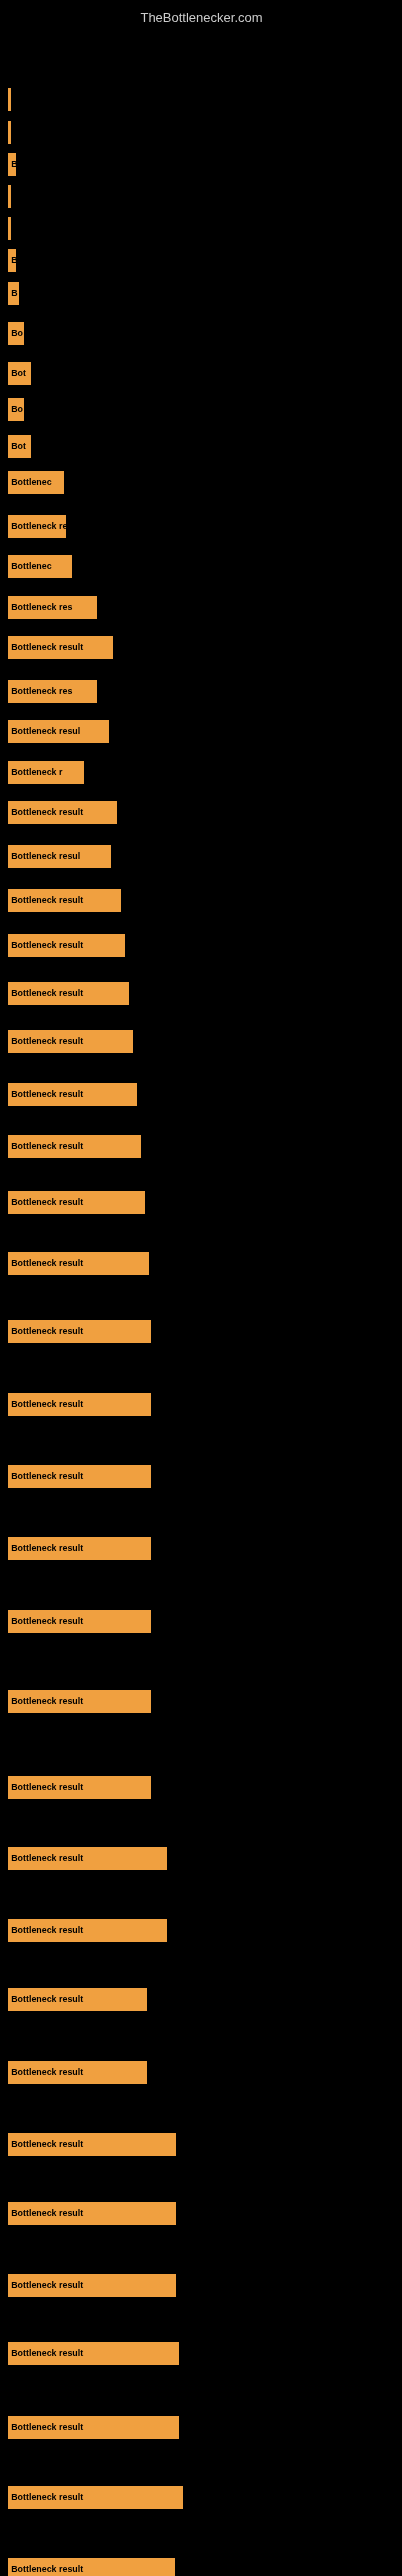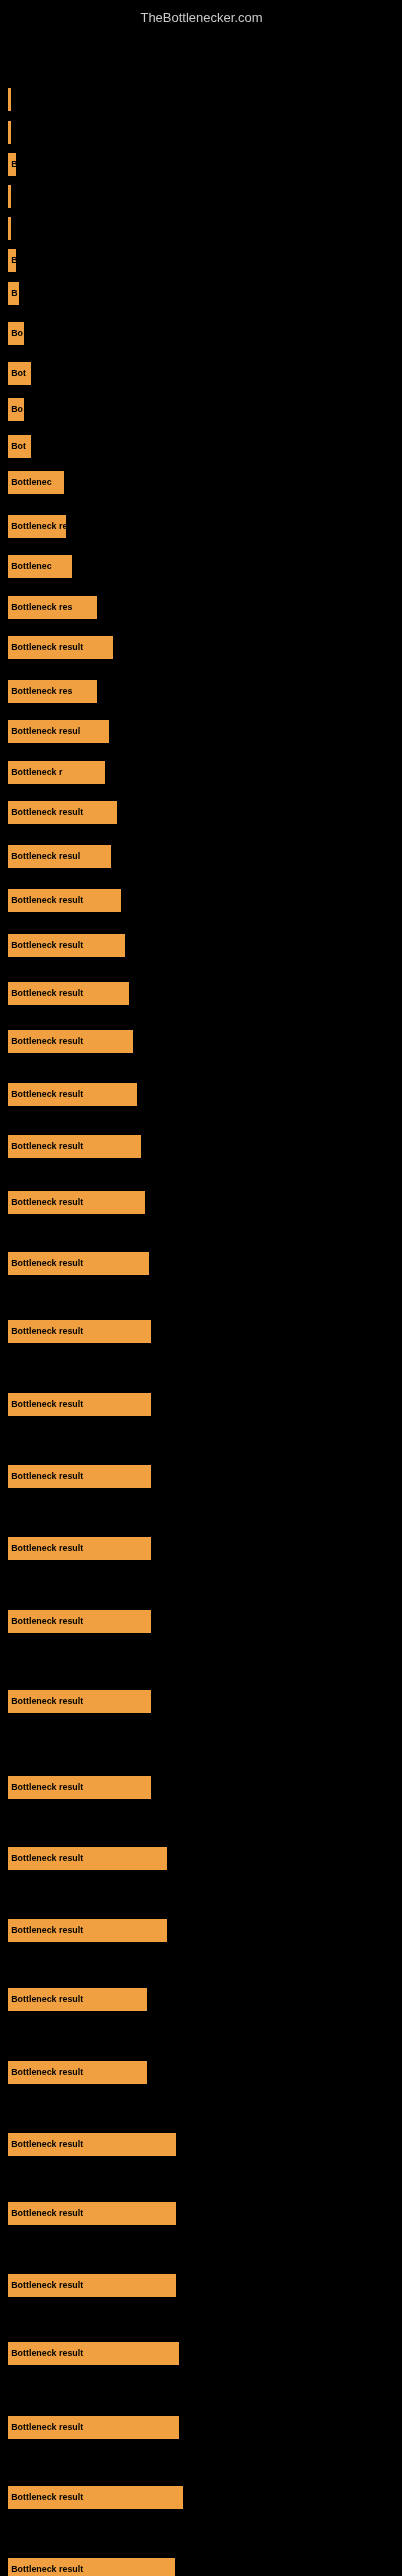--- a/index.html
+++ b/index.html
@@ -140,21 +140,21 @@
       <div class="bar" style="width: 89px;">
         <span class="bar-label">Bottleneck res</span>
       </div>
     </div>
     <div class="bar-row" style="position: absolute; top: 696px; left: 8px; right: 8px;">
       <div class="bar" style="width: 101px;">
         <span class="bar-label">Bottleneck resul</span>
       </div>
     </div>
     <div class="bar-row" style="position: absolute; top: 737px; left: 8px; right: 8px;">
-      <div class="bar" style="width: 97px;">
+      <div class="bar" style="width: 76px;">
         <span class="bar-label">Bottleneck r</span>
       </div>
     </div>
     <div class="bar-row" style="position: absolute; top: 777px; left: 8px; right: 8px;">
       <div class="bar" style="width: 109px;">
         <span class="bar-label">Bottleneck result</span>
       </div>
     </div>
     <div class="bar-row" style="position: absolute; top: 821px; left: 8px; right: 8px;">
       <div class="bar" style="width: 103px;">

